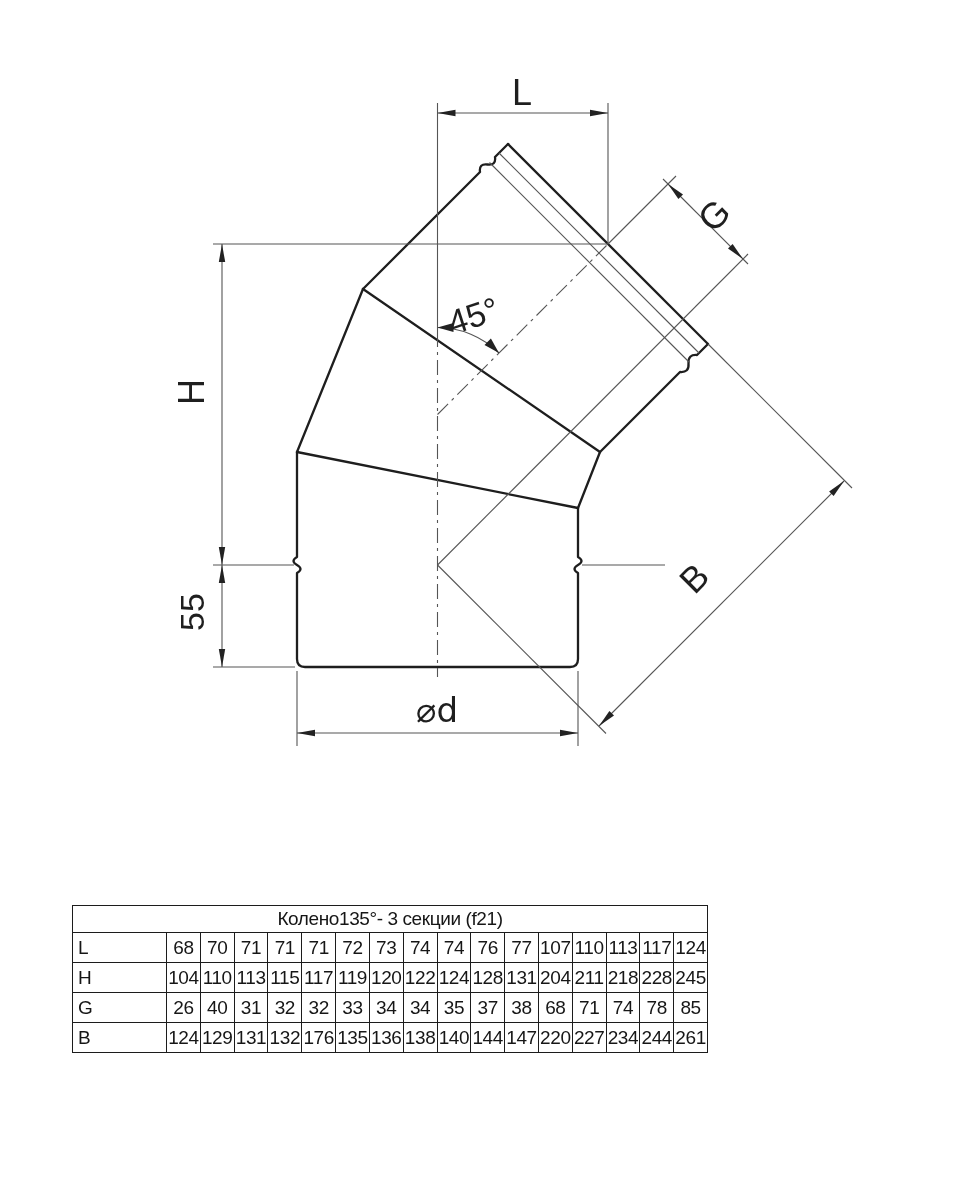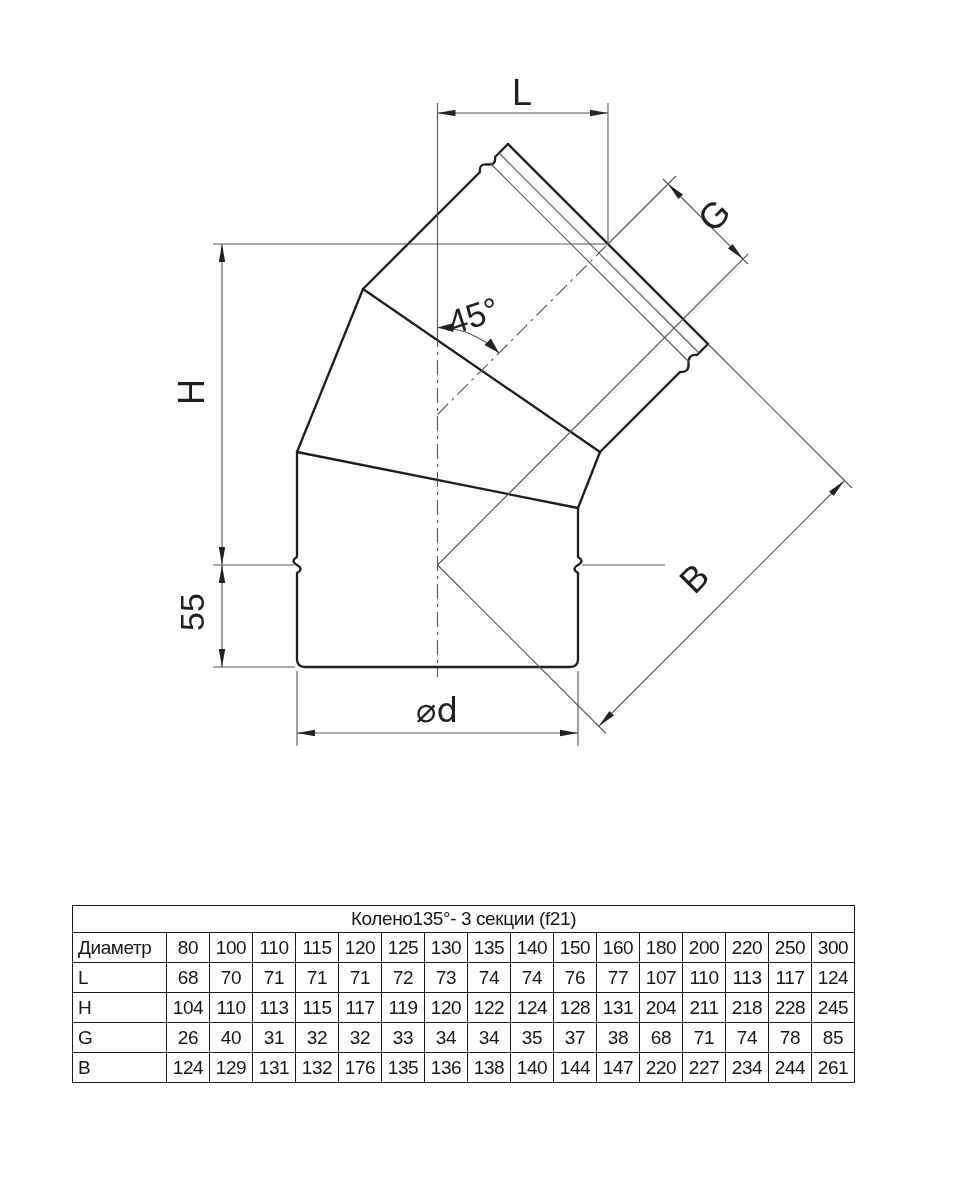--- a/index.html
+++ b/index.html
@@ -7,21 +7,21 @@
         font-family:"Liberation Sans",sans-serif;color:#1a1a1a;}
   svg.drawing{position:absolute;left:0;top:0;}
   .outline{stroke:#1e1e1e;stroke-width:2.3;fill:none;stroke-linejoin:round;stroke-linecap:round;}
   .thin{stroke:#555555;stroke-width:1.1;fill:none;}
   .dashdot{stroke-dasharray:15 5 3 5;}
   .arrow{fill:#222222;stroke:none;}
   .dimtext{font-family:"Liberation Sans","DejaVu Sans",sans-serif;font-size:36px;fill:#1f1f1f;}
   .dimtext.small{font-size:34px;}
   .phitext{font-family:"DejaVu Sans","Liberation Sans",sans-serif;font-size:34px;fill:#1f1f1f;}
 
-  table.spec{position:absolute;left:72px;top:905px;width:783px;border-collapse:collapse;
+  table.spec{position:absolute;left:72px;top:905px;width:636px;border-collapse:collapse;
              table-layout:fixed;background:#fff;font-size:19px;color:#161616;}
   table.spec th,table.spec td{border:1.5px solid #1c1c1c;text-align:center;padding:0;
              height:29px;letter-spacing:-0.4px;white-space:nowrap;font-weight:400;
              overflow:hidden;line-height:29px;}
   table.spec thead th{height:26px;line-height:26px;}
   table.spec td.rowlabel{text-align:left;padding-left:5px;}
   col.firstcol{width:94px;}
 </style>
 </head>
 <body>
@@ -137,39 +137,20 @@
         <col>
         <col>
         <col>
     </colgroup>
     <thead>
       <tr>
         <th colspan="17">Колено135°- 3 секции (f21)</th>
       </tr>
     </thead>
     <tbody>
-        <tr>
-          <td class="rowlabel">Диаметр</td>
-          <td>80</td>
-          <td>100</td>
-          <td>110</td>
-          <td>115</td>
-          <td>120</td>
-          <td>125</td>
-          <td>130</td>
-          <td>135</td>
-          <td>140</td>
-          <td>150</td>
-          <td>160</td>
-          <td>180</td>
-          <td>200</td>
-          <td>220</td>
-          <td>250</td>
-          <td>300</td>
-        </tr>
         <tr>
           <td class="rowlabel">L</td>
           <td>68</td>
           <td>70</td>
           <td>71</td>
           <td>71</td>
           <td>71</td>
           <td>72</td>
           <td>73</td>
           <td>74</td>

